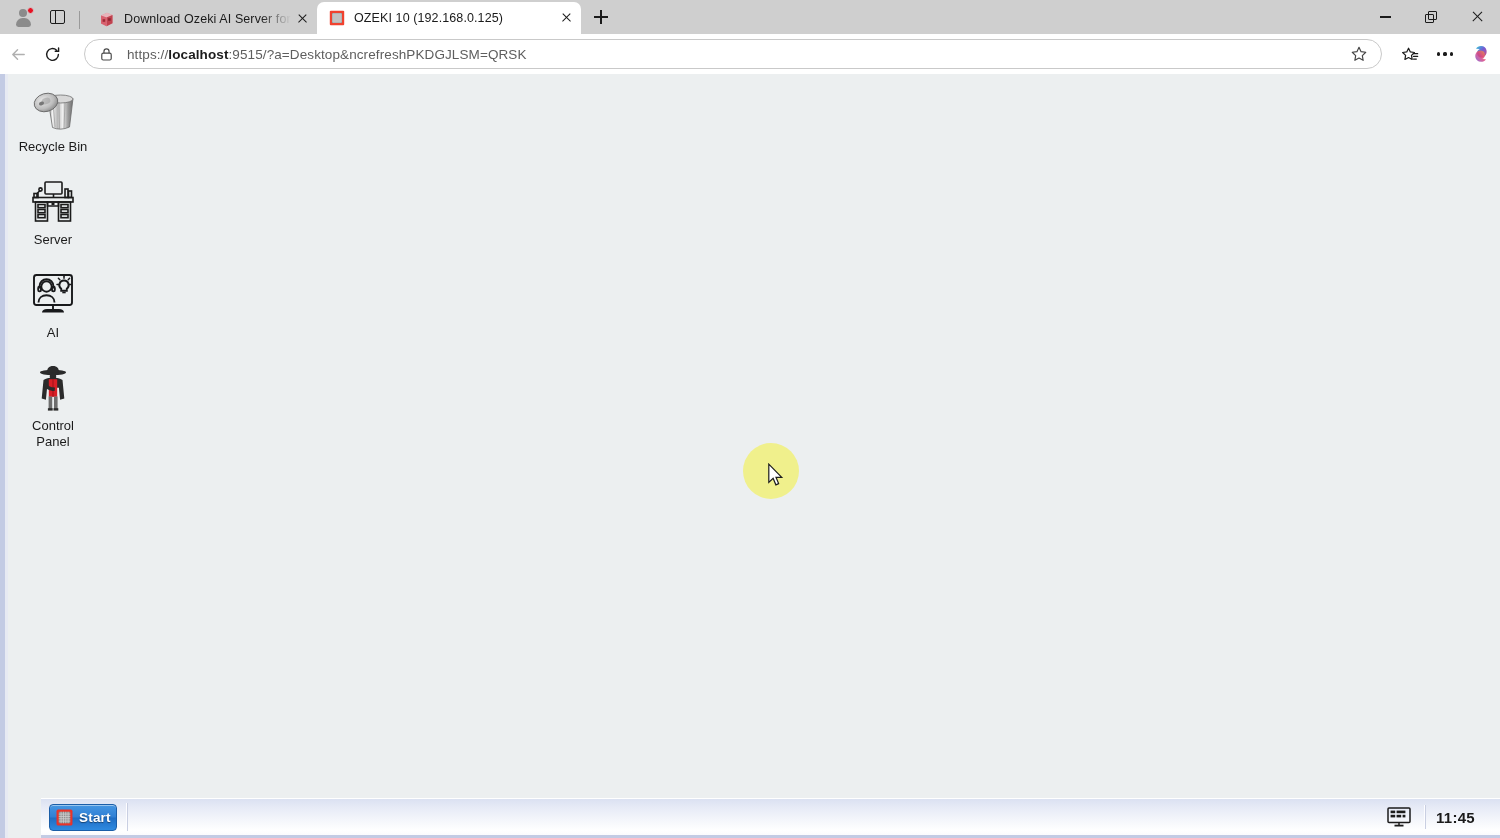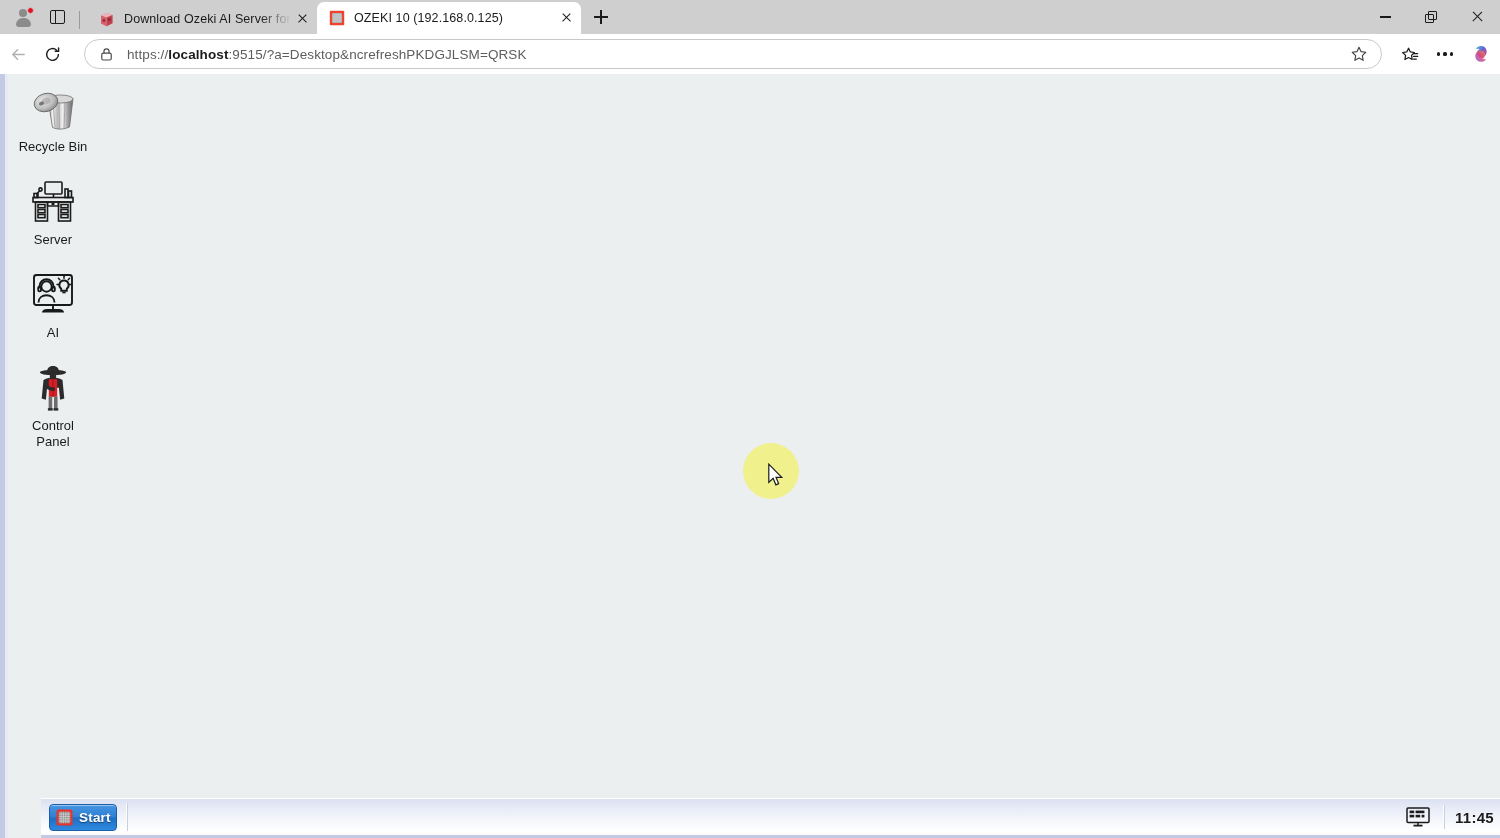--- a/index.html
+++ b/index.html
@@ -370,21 +370,21 @@
     background: #c9cfe2;
     margin: 0 6px 0 9px;
     border-left: 1px solid #fdfdff;
   }
   .task-area { flex: 1 1 auto; height: 28px; }
 
   .tray {
     display: flex;
     align-items: center;
     height: 40px;
-    padding-right: 6px;
+    padding-right: 25px;
     gap: 0;
   }
   .tray-icon { width: 30px; height: 24px; display: flex; align-items: center; justify-content: center; }
   .tray-sep { width: 2px; height: 24px; background: #c9cfe2; border-left: 1px solid #fdfdff; margin: 0 10px; }
   .tray-clock {
     font-size: 15px;
     font-weight: 700;
     color: #1b1b1b;
     letter-spacing: .3px;
   }

